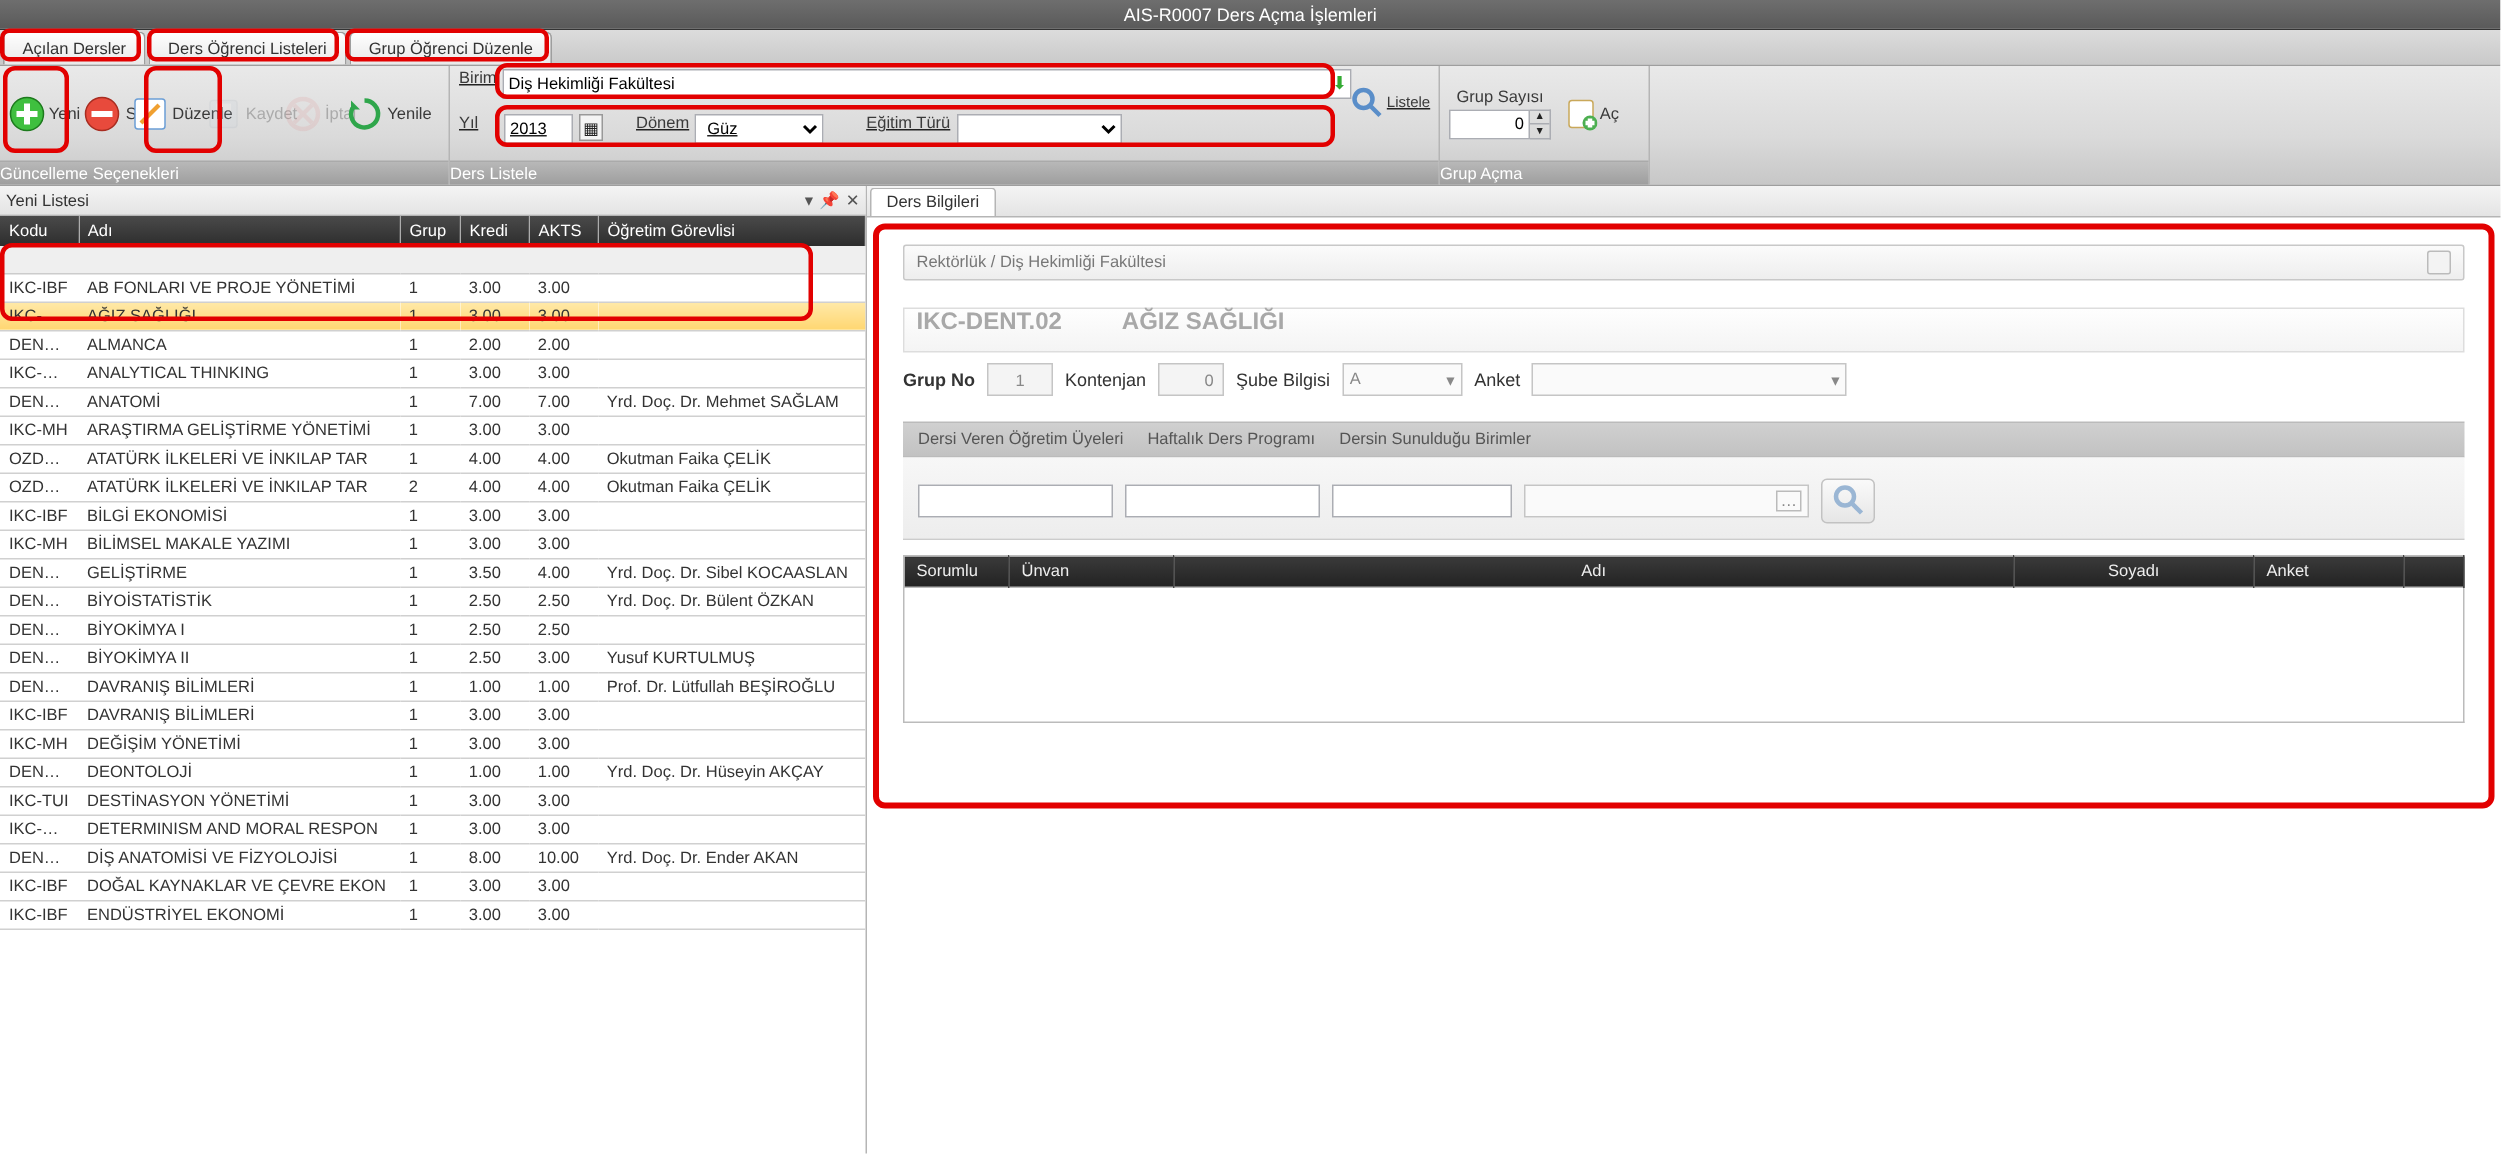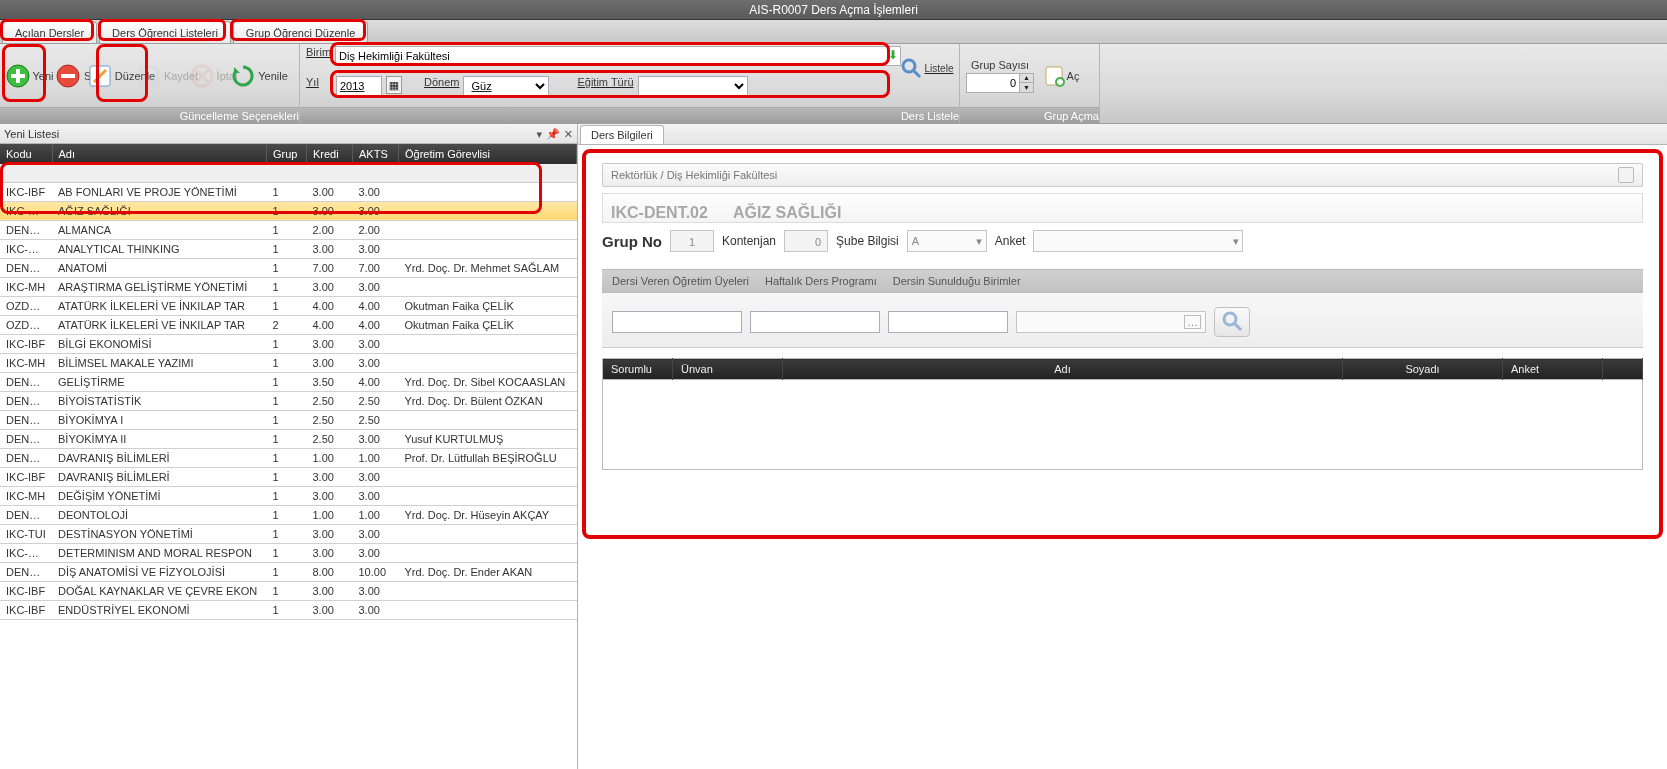--- a/index.html
+++ b/index.html
@@ -55,21 +55,21 @@
   }
   .ribbonGroupBody {
     flex: 1;
     display: flex;
     align-items: center;
     padding: 2px 6px;
   }
   .ribbonGroupLabel {
     height: 16px;
     line-height: 16px;
-    text-align: right;
+    text-align: left;
     font-size: 11px;
     color: #fff;
     background: linear-gradient(#b8b8b8,#9e9e9e);
     border-top: 1px solid #aaa;
   }
   .rbtn {
     width: 44px;
     height: 56px;
     display: flex;
     align-items: center;
@@ -166,25 +166,25 @@
     border:1px solid #c8c8c8;
     background: linear-gradient(#fbfbfb,#eee);
     height:24px; line-height:24px;
     padding: 0 8px;
     color:#777; font-size:11px;
     border-radius:2px;
     display:flex; justify-content:space-between; align-items:center;
   }
   .crumb .sq { width:16px;height:16px;border:1px solid #bbb;background:#f3f3f3;border-radius:2px; }
   .bigTitle {
-    margin-top:6px;
+    margin-top:18px;
     border:1px solid #ddd;
     background: linear-gradient(#fefefe,#f4f4f4);
-    height:30px; display:flex; align-items:flex-end;
-    padding:0 8px; gap:25px;
+    height:30px; display:flex; align-items:flex-start;
+    padding:0 8px; gap:40px;
     color:#a8a8a8; font-size:16px; font-weight:bold;
   }
   .paramsRow {
     margin-top:4px;
     height:28px; display:flex; align-items:center; gap:8px;
     font-size:12px;
   }
   .paramsRow .lbl { color:#333; }
   .roInput {
     border:1px solid #c5c5c5; background:#f4f4f4; color:#888;
@@ -608,21 +608,21 @@
     <div class="detailBody">
       <div class="crumb">
         <span>Rektörlük / Diş Hekimliği Fakültesi</span>
         <span class="sq"></span>
       </div>
       <div class="bigTitle">
         <span>IKC-DENT.02</span>
         <span>AĞIZ SAĞLIĞI</span>
       </div>
       <div class="paramsRow">
-        <b class="lbl" style="font-size:15px;">Grup No</b>
+        <b class="lbl" style="font-size:12px;">Grup No</b>
         <span class="roInput">1</span>
         <span class="lbl">Kontenjan</span>
         <span class="roInput" style="text-align:right;padding-right:6px;">0</span>
         <span class="lbl">Şube Bilgisi</span>
         <div class="posSel" style="width:80px;">
             <span>A</span>
             <span>▾</span>
           </div>
         <span class="lbl">Anket</span>
         <div class="posSel" style="width:210px;">

